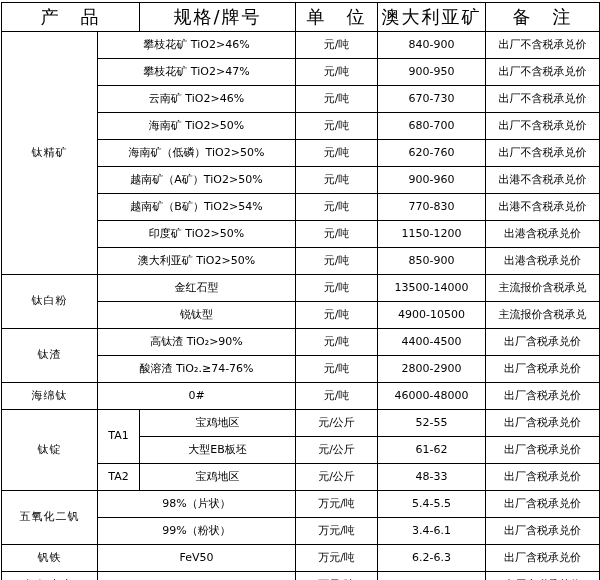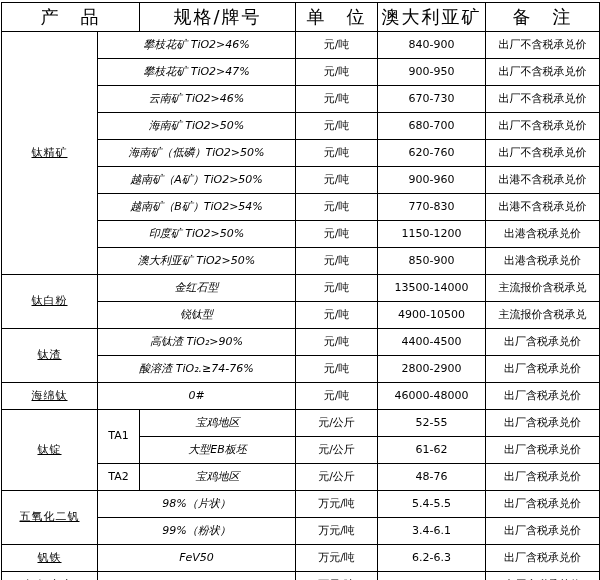--- a/index.html
+++ b/index.html
@@ -37,25 +37,23 @@
   }
   .col-product { width: 96px; }
   .col-sub     { width: 42px; }
   .col-spec    { width: 156px; }
   .col-unit    { width: 82px; }
   .col-price   { width: 108px; }
   .col-remark  { width: 114px; }
   .group-cell {
     font-size: 12px;
     letter-spacing: 1px;
-    text-decoration: underline;
   }
   .spec-cell {
     font-size: 11px;
-    font-style: italic;
   }
   .sub-cell {
     font-size: 10px;
   }
   .unit-cell, .price-cell, .remark-cell {
     font-size: 11px;
   }
   .spec-span2 { }
 </style>
 </head>
@@ -179,21 +177,21 @@
       <tr>
         <td class="spec-cell">大型EB板坯</td>
         <td class="unit-cell">元/公斤</td>
         <td class="price-cell">61-62</td>
         <td class="remark-cell">出厂含税承兑价</td>
       </tr>
       <tr>
         <td class="sub-cell">TA2</td>
         <td class="spec-cell">宝鸡地区</td>
         <td class="unit-cell">元/公斤</td>
-        <td class="price-cell">48-76</td>
+        <td class="price-cell">48-33</td>
         <td class="remark-cell">出厂含税承兑价</td>
       </tr>
       <tr>
         <td class="group-cell" rowspan="2">五氧化二钒</td>
         <td class="spec-cell spec-span2" colspan="2">98%（片状）</td>
         <td class="unit-cell">万元/吨</td>
         <td class="price-cell">5.4-5.5</td>
         <td class="remark-cell">出厂含税承兑价</td>
       </tr>
       <tr>

